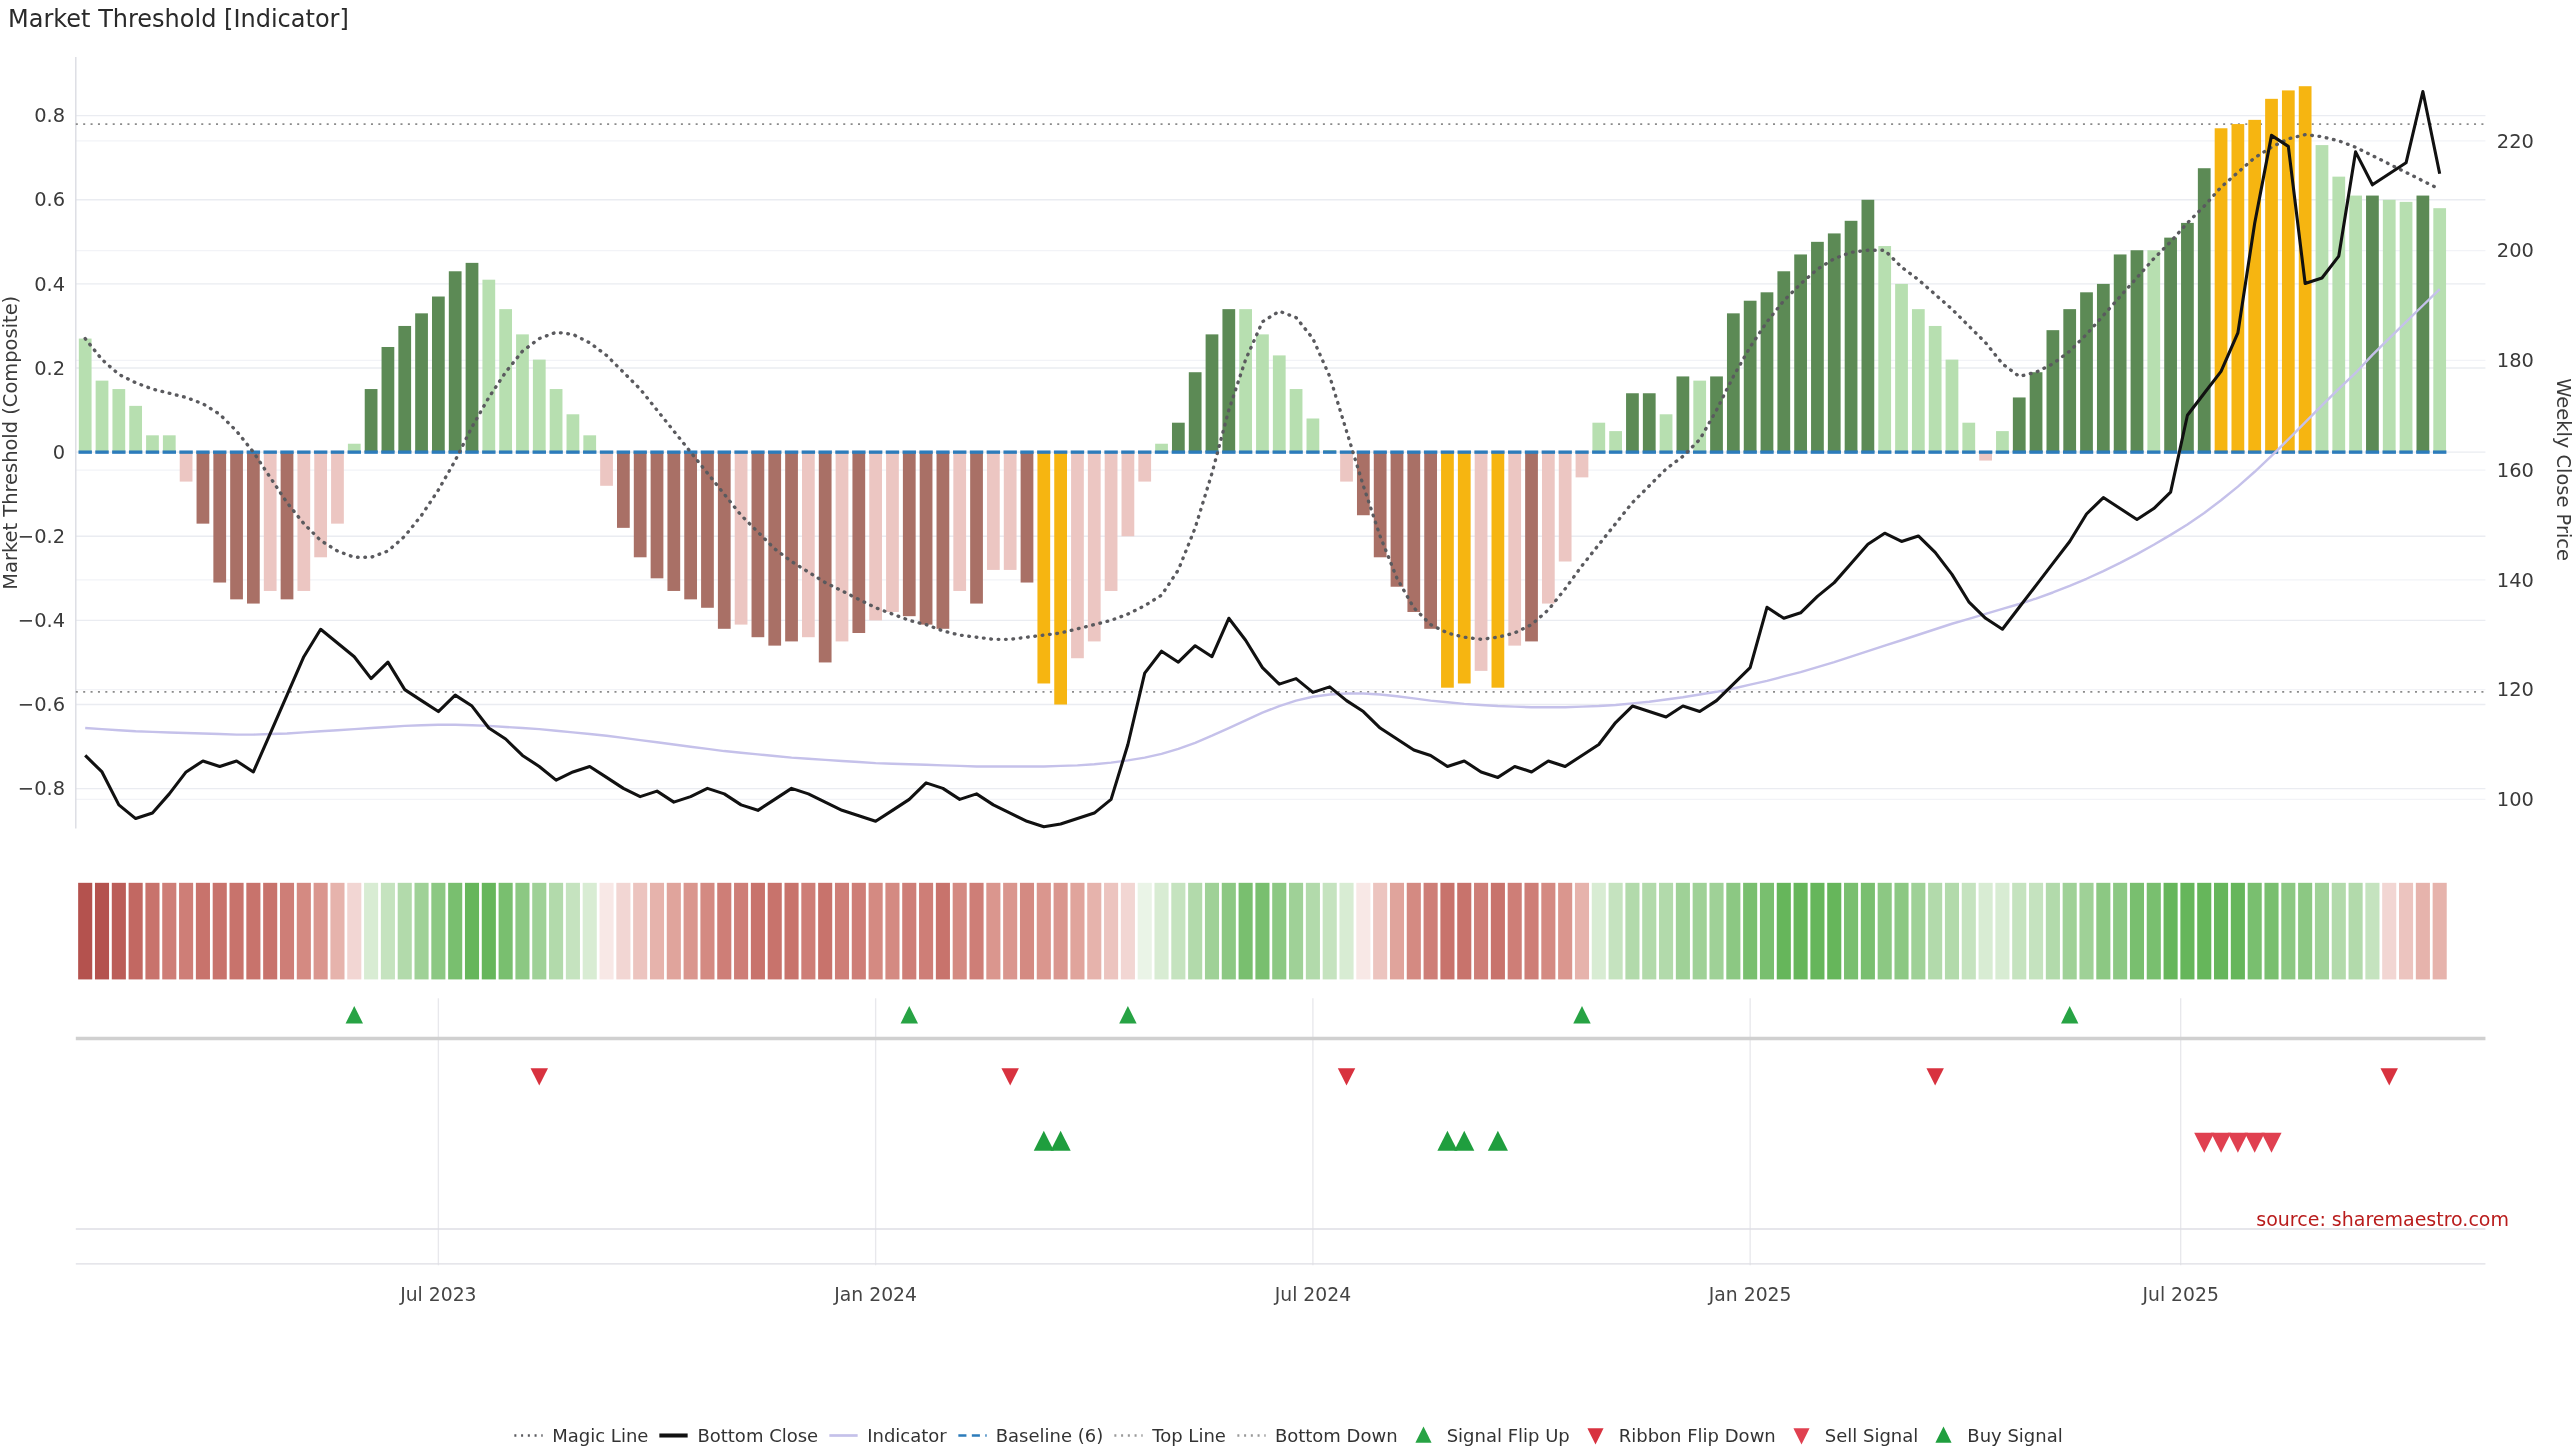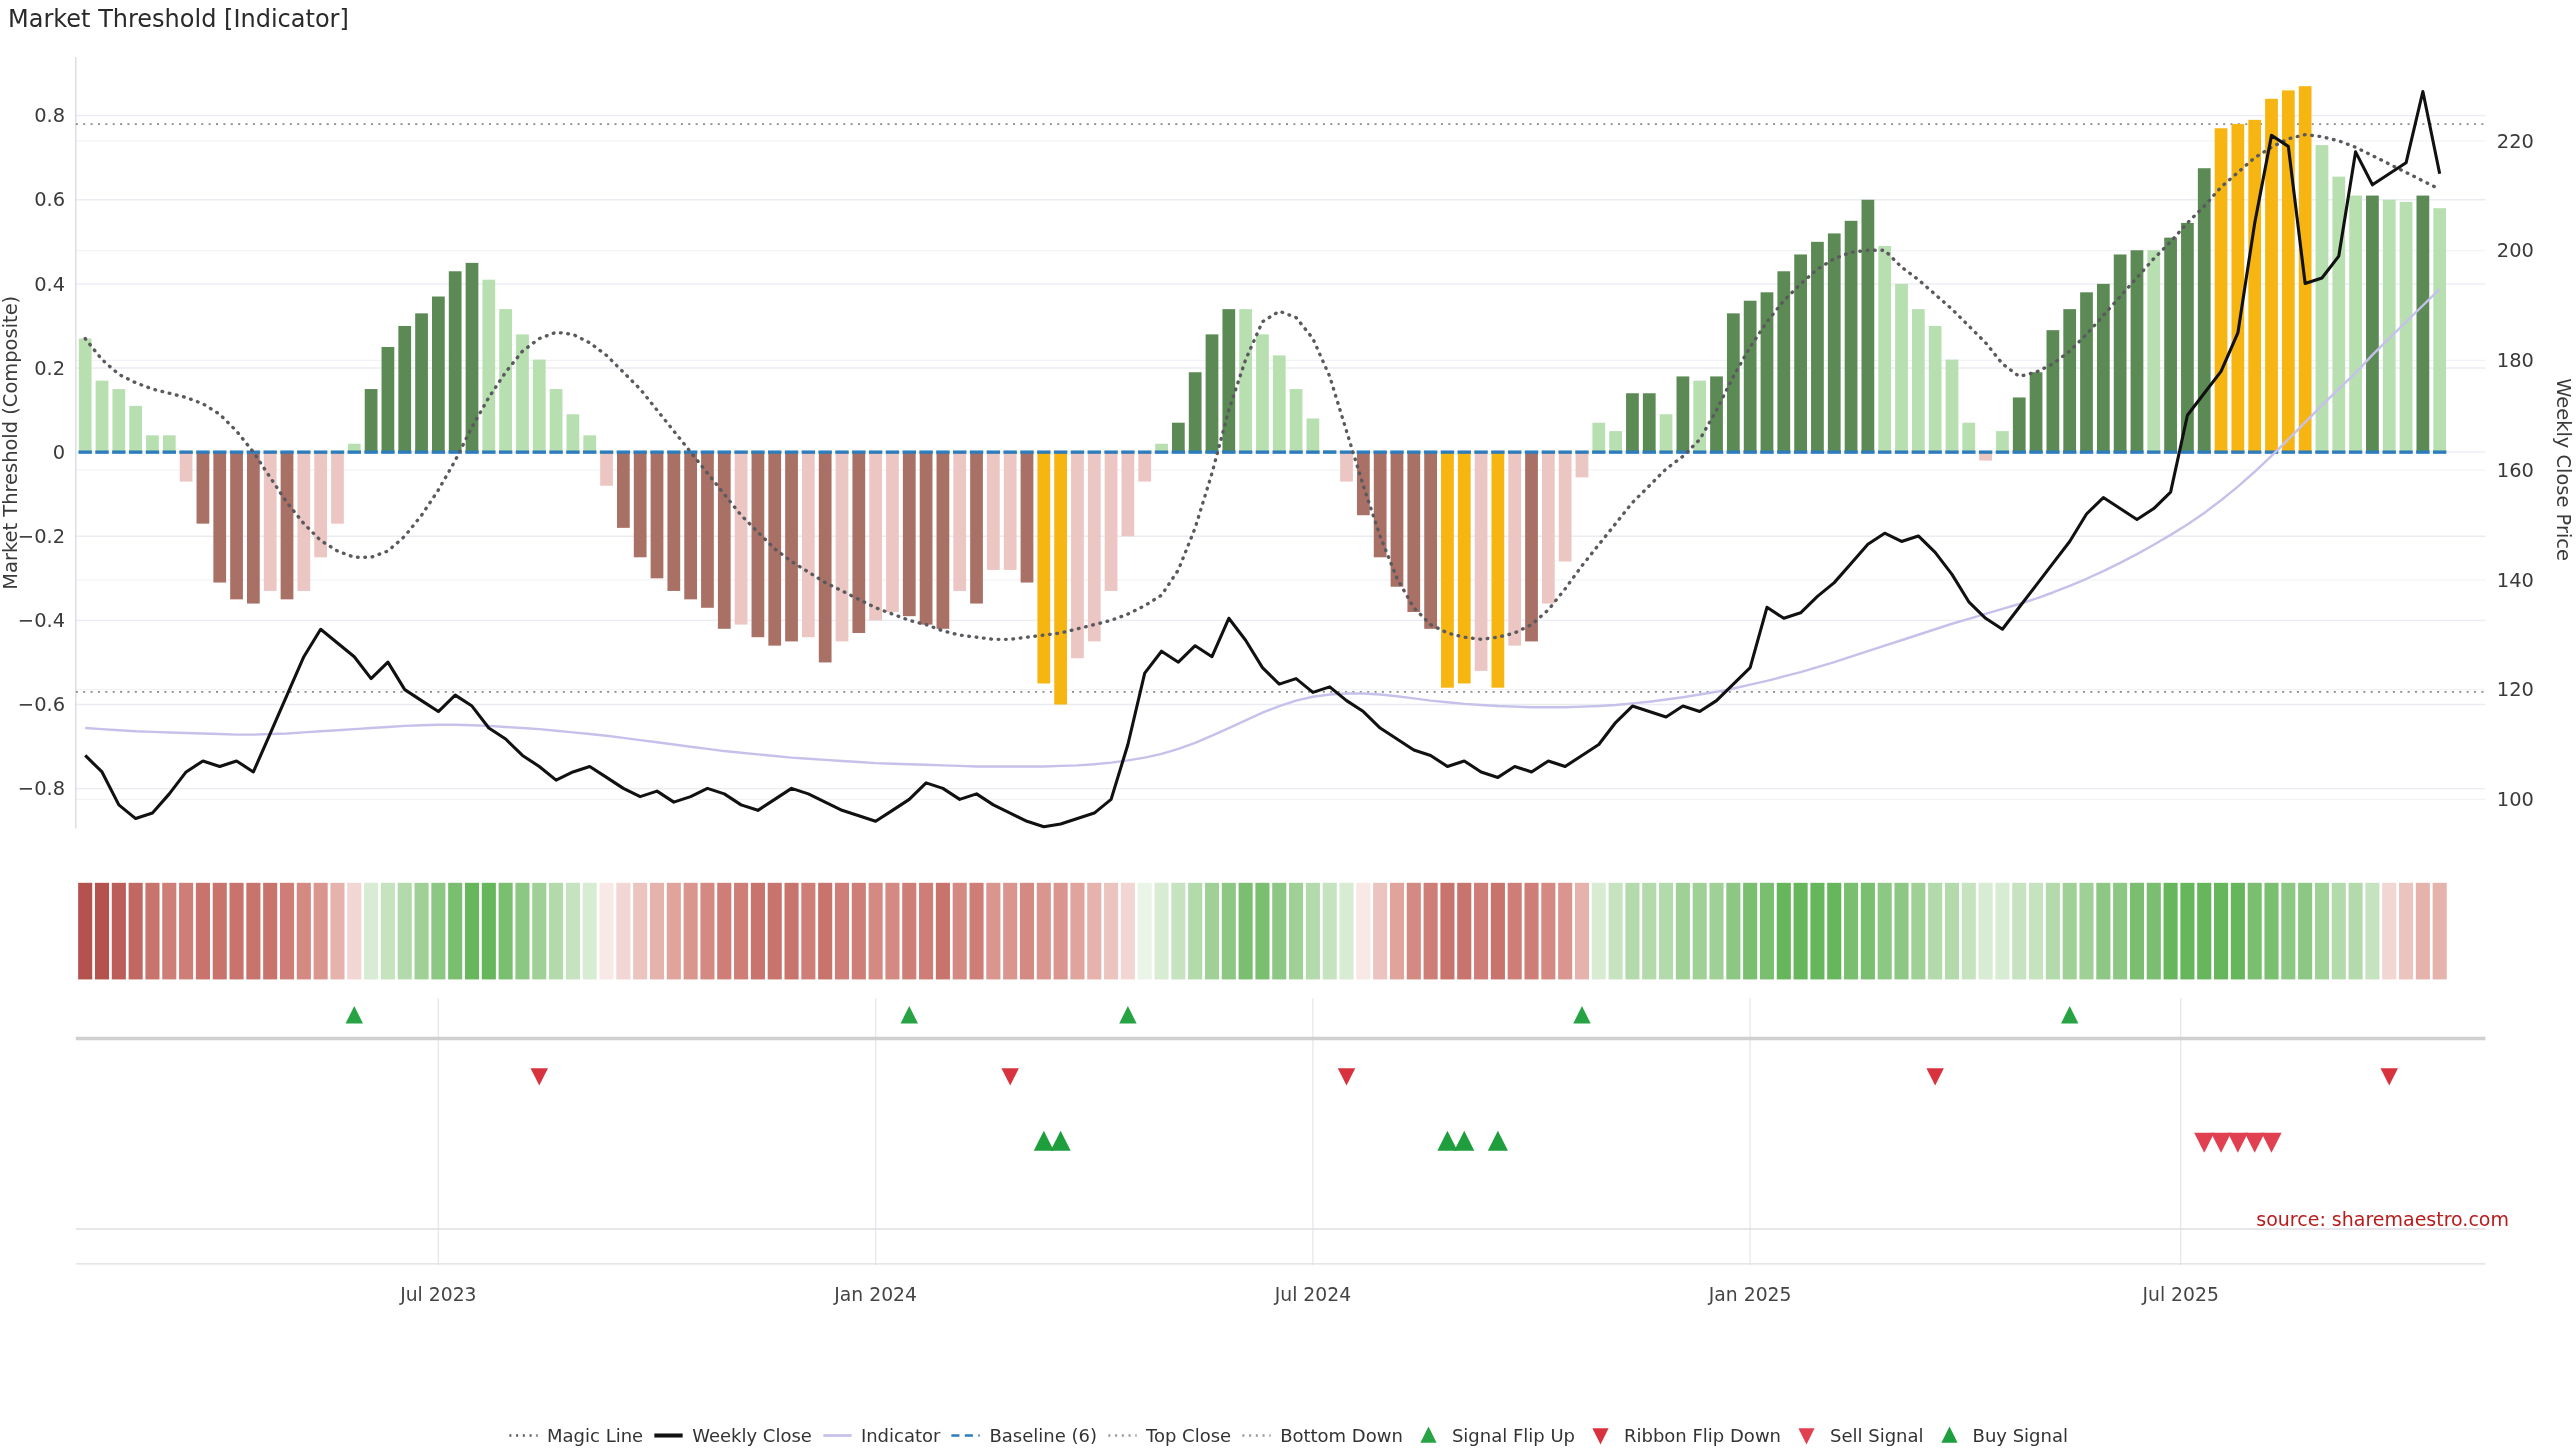--- a/index.html
+++ b/index.html
@@ -556,39 +556,39 @@
     <div class="legend-item">
       <svg width="31" height="19" class="lg-marker" viewBox="0 0 46 28">
         <line x1="2" x2="44" y1="14" y2="14" stroke="#5a5a5e" stroke-width="4" stroke-dasharray="3 7"></line>
       </svg>
       <span>Magic Line</span>
     </div>
     <div class="legend-item">
       <svg width="31" height="19" class="lg-marker" viewBox="0 0 46 28">
         <line x1="2" x2="44" y1="14" y2="14" stroke="#111111" stroke-width="6"></line>
       </svg>
-      <span>Weekly Close</span>
+      <span>Bottom Close</span>
     </div>
     <div class="legend-item">
       <svg width="31" height="19" class="lg-marker" viewBox="0 0 46 28">
         <line x1="2" x2="44" y1="14" y2="14" stroke="#c5c1ea" stroke-width="4"></line>
       </svg>
       <span>Indicator</span>
     </div>
     <div class="legend-item">
       <svg width="31" height="19" class="lg-marker" viewBox="0 0 46 28">
         <line x1="2" x2="44" y1="14" y2="14" stroke="#2d7cbb" stroke-width="4" stroke-dasharray="12 8"></line>
       </svg>
       <span>Baseline (6)</span>
     </div>
     <div class="legend-item">
       <svg width="31" height="19" class="lg-marker" viewBox="0 0 46 28">
         <line x1="2" x2="44" y1="14" y2="14" stroke="#999999" stroke-width="4" stroke-dasharray="3 7"></line>
       </svg>
-      <span>Top Close</span>
+      <span>Top Line</span>
     </div>
     <div class="legend-item">
       <svg width="31" height="19" class="lg-marker" viewBox="0 0 46 28">
         <line x1="2" x2="44" y1="14" y2="14" stroke="#999999" stroke-width="4" stroke-dasharray="3 7"></line>
       </svg>
       <span>Bottom Down</span>
     </div>
     <div class="legend-item">
       <svg width="31" height="19" class="lg-marker" viewBox="0 0 46 28">
         <polygon points="11,24.8 35,24.8 23,0.7999999999999989" fill="#27a344"></polygon>

